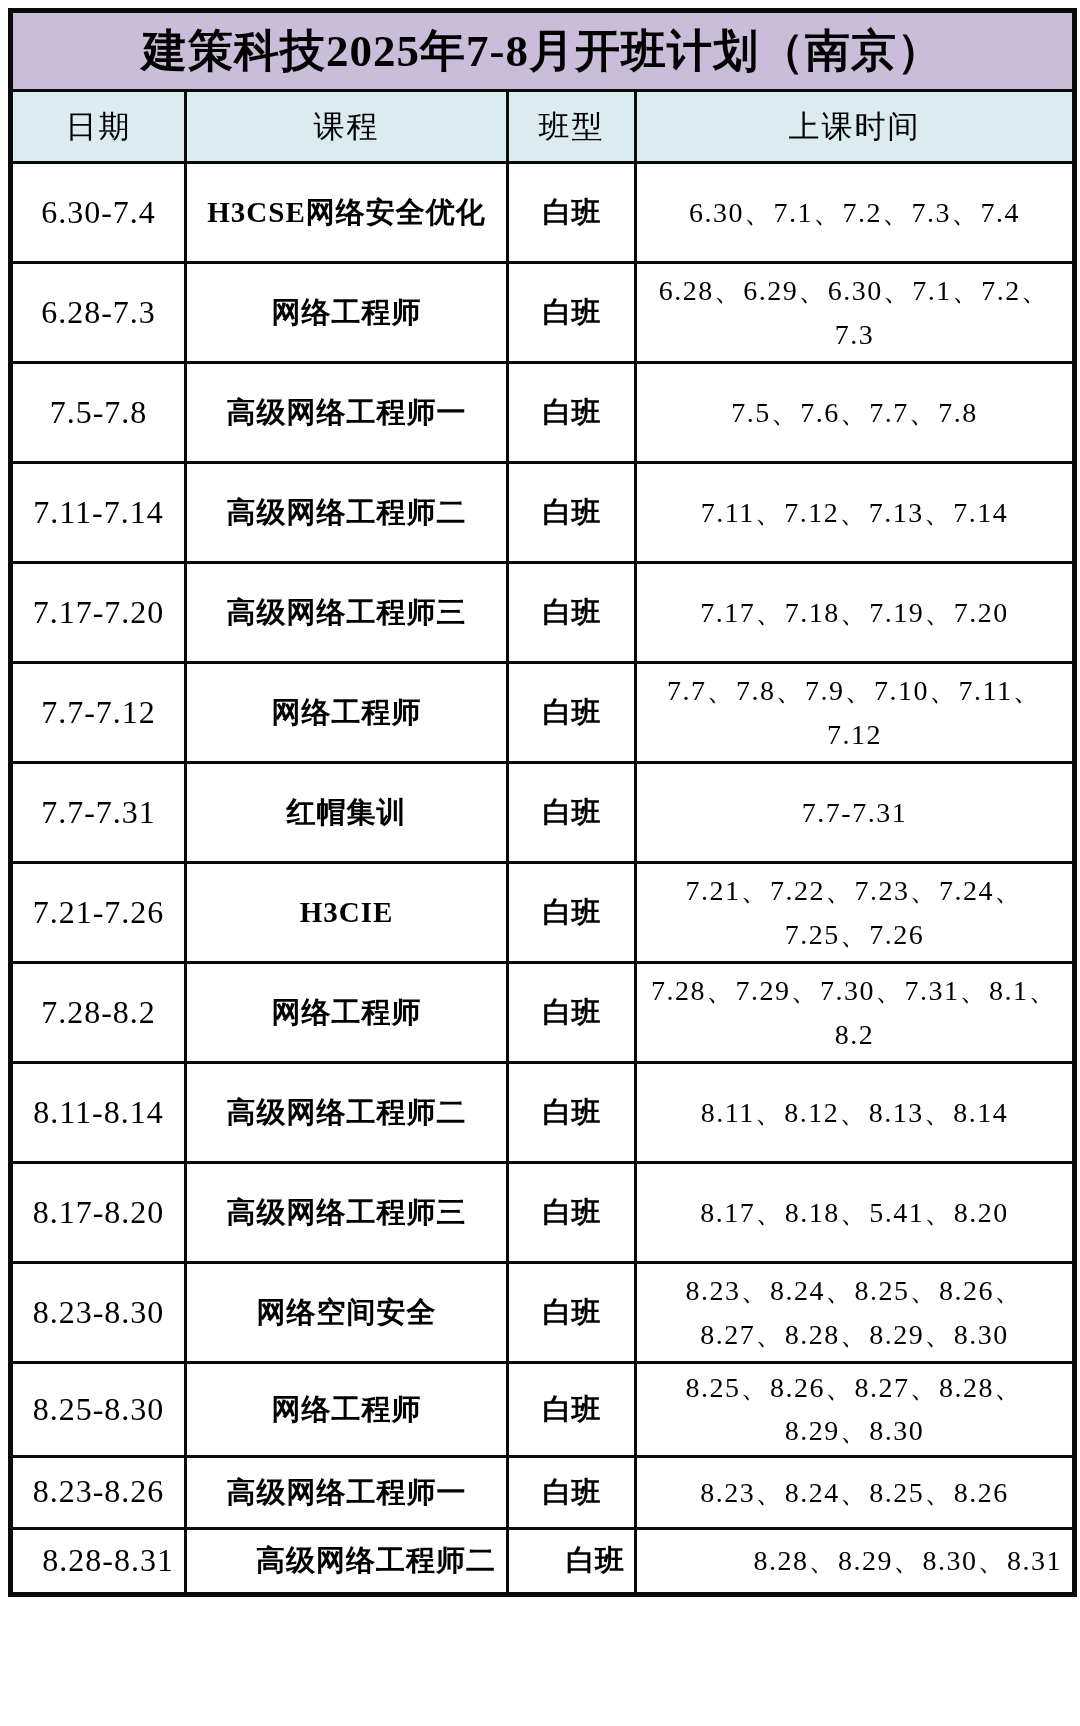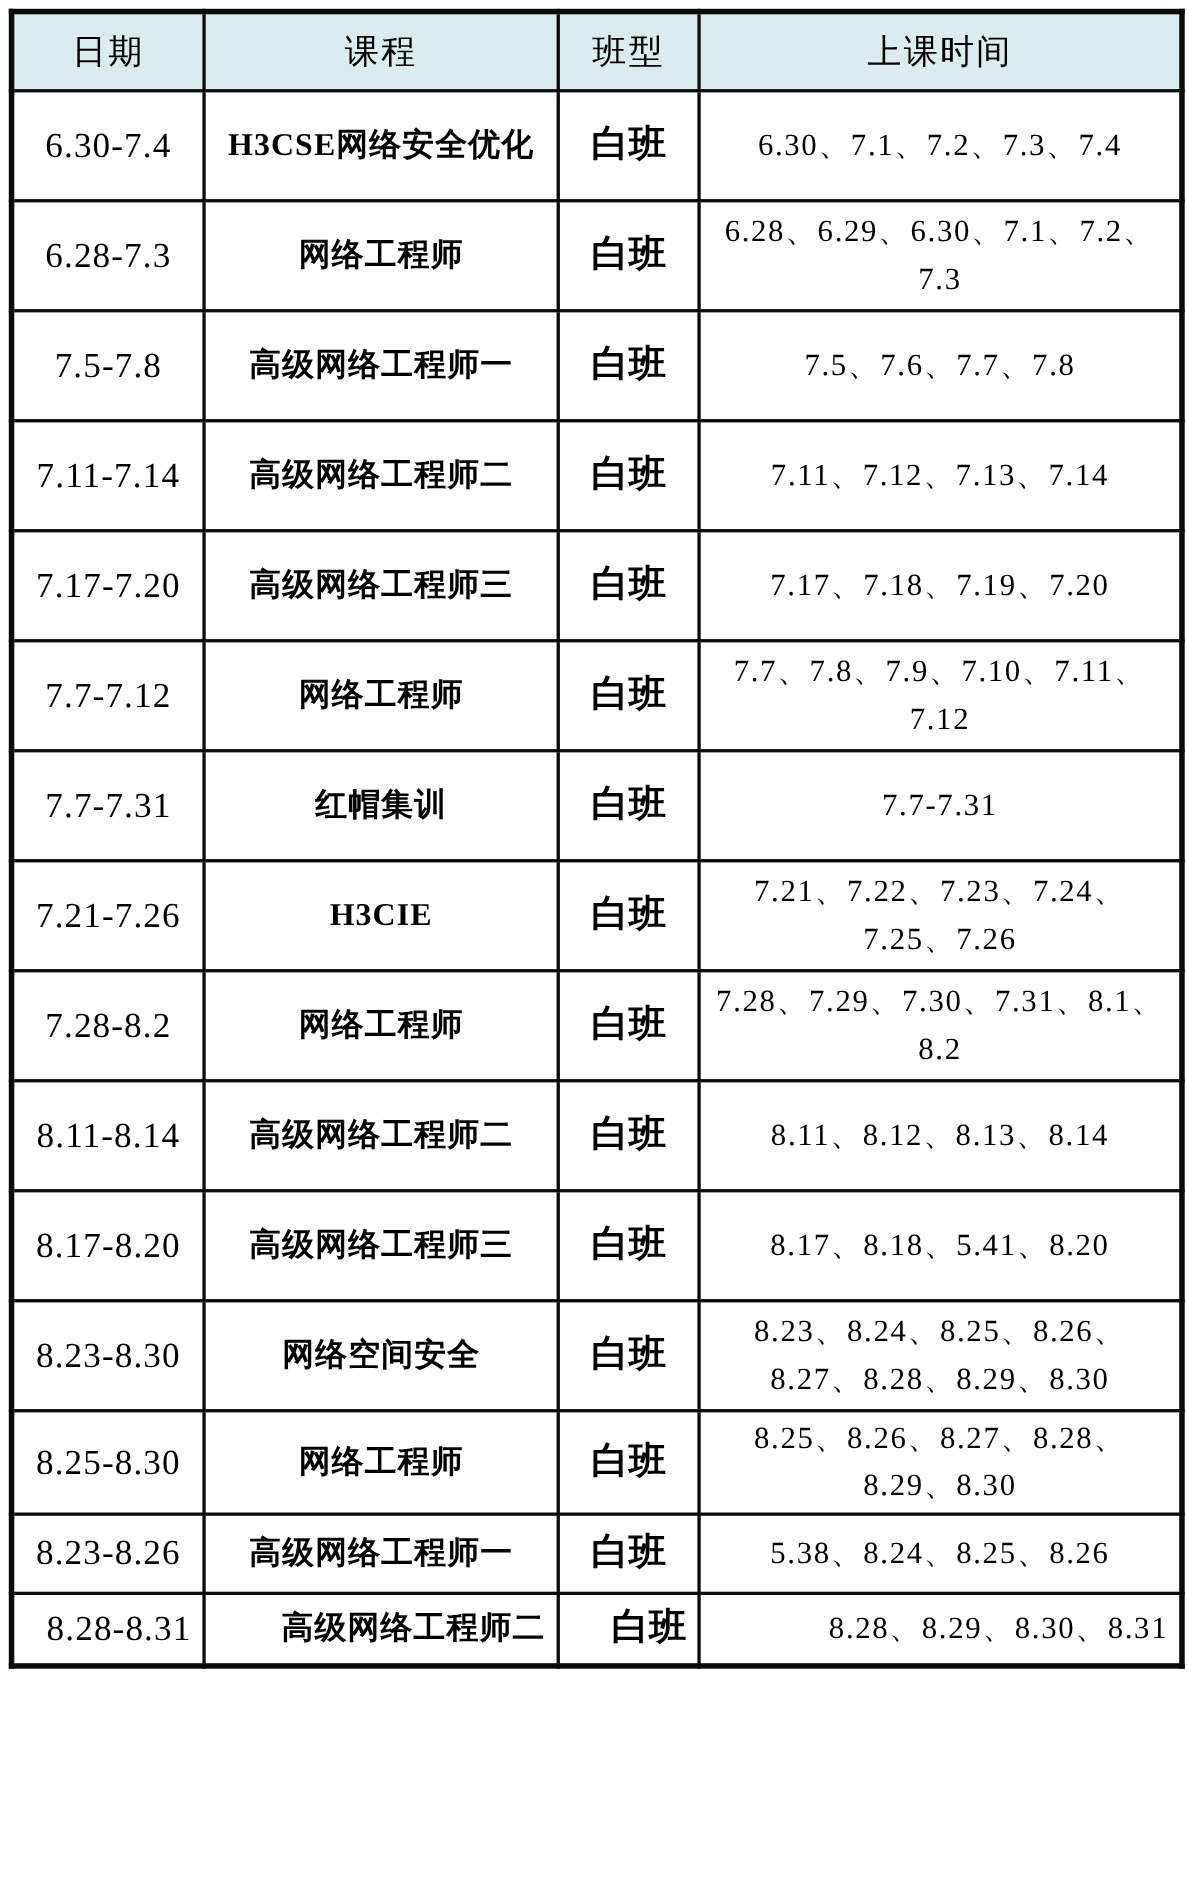--- a/index.html
+++ b/index.html
@@ -67,40 +67,43 @@
     letter-spacing: 1px;
     white-space: nowrap;
   }
   td.course-cell {
     font-weight: bold;
     font-size: 29px;
     letter-spacing: 1px;
   }
   td.type-cell {
     font-weight: bold;
-    font-size: 34px;
+    font-size: 29px;
   }
   td.time-cell {
     font-size: 28px;
     letter-spacing: 1.5px;
     font-family: Liberation Serif, serif;
   }
 </style>
 </head>
 <body>
 
 <div class="page">
   <table class="schedule">
     <colgroup>
       <col style="width:175px">
       <col style="width:322px">
       <col style="width:128px">
       <col style="width:439px">
     </colgroup>
     <thead>
+      <tr class="title-row">
+        <th colspan="4">建策科技2025年7-8月开班计划（南京）</th>
+      </tr>
       <tr class="header-row">
         <th>日期</th>
         <th>课程</th>
         <th>班型</th>
         <th>上课时间</th>
       </tr>
     </thead>
     <tbody>
       <tr class="r-tall">
         <td class="date-cell">6.30-7.4</td>
@@ -177,21 +180,21 @@
       <tr class="r-short">
         <td class="date-cell">8.25-8.30</td>
         <td class="course-cell">网络工程师</td>
         <td class="type-cell">白班</td>
         <td class="time-cell">8.25、8.26、8.27、8.28、8.29、8.30</td>
       </tr>
       <tr class="r-short">
         <td class="date-cell">8.23-8.26</td>
         <td class="course-cell">高级网络工程师一</td>
         <td class="type-cell">白班</td>
-        <td class="time-cell">5.38、8.24、8.25、8.26</td>
+        <td class="time-cell">8.23、8.24、8.25、8.26</td>
       </tr>
       <tr class="r-last">
         <td class="date-cell">8.28-8.31</td>
         <td class="course-cell">高级网络工程师二</td>
         <td class="type-cell">白班</td>
         <td class="time-cell">8.28、8.29、8.30、8.31</td>
       </tr>
     </tbody>
   </table>
 </div>

